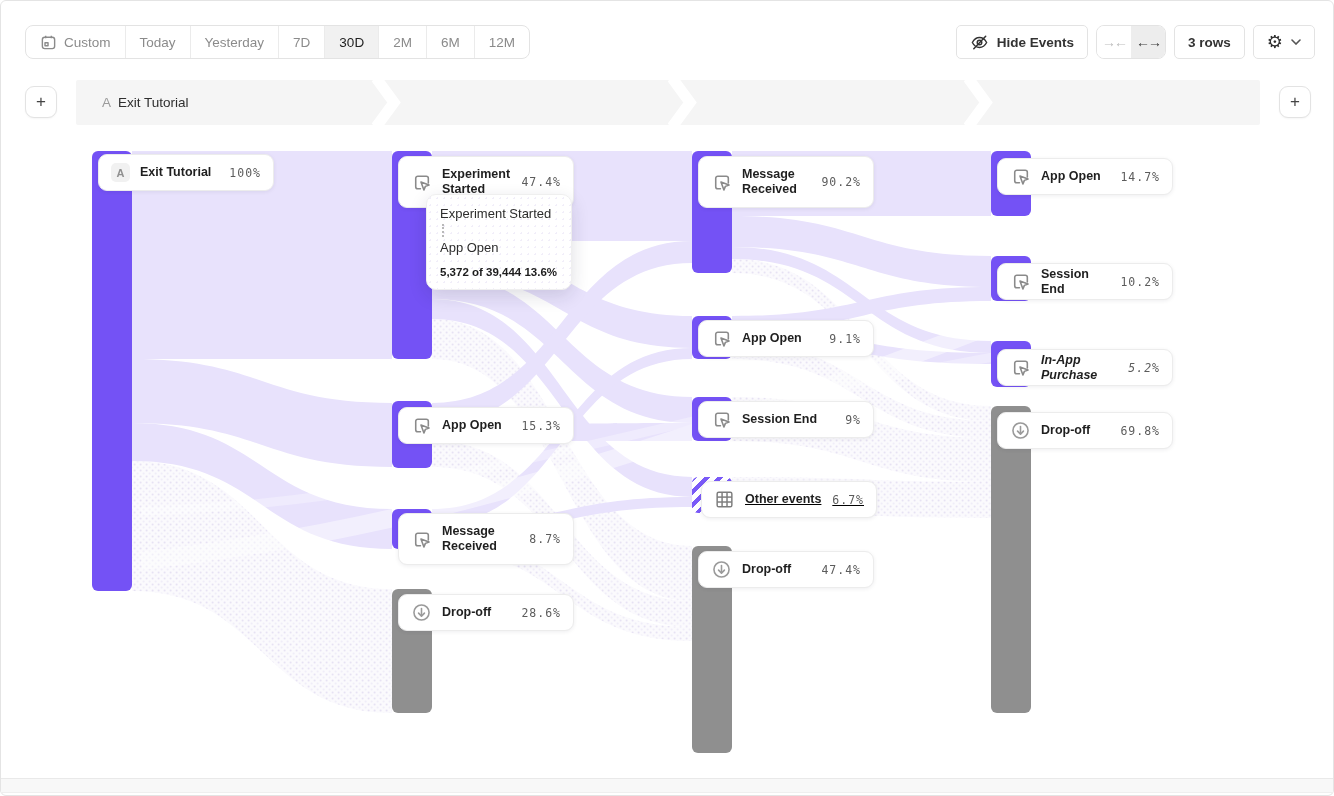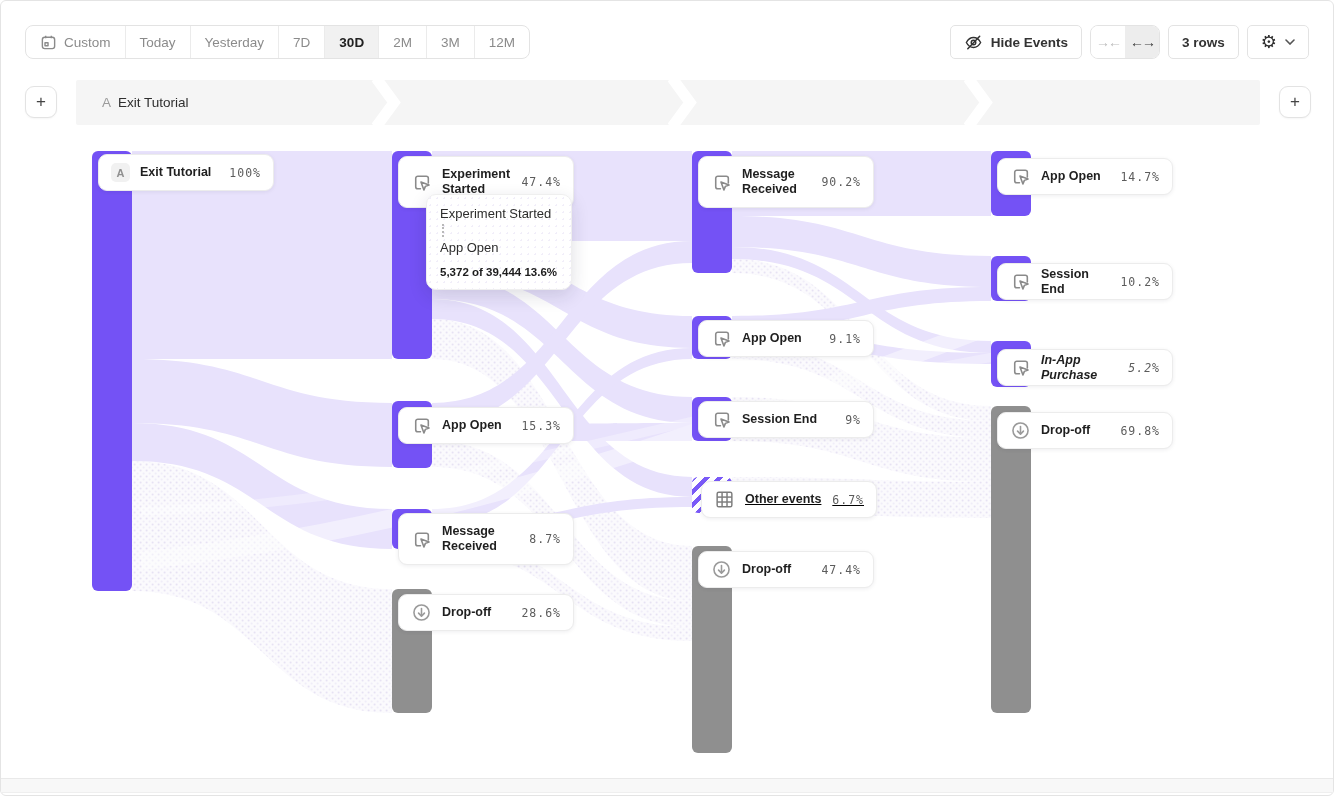--- a/index.html
+++ b/index.html
@@ -2,28 +2,28 @@
 <html><head>
 <meta charset="utf-8">
 <style>
   * { box-sizing: border-box; margin: 0; padding: 0; }
   html,body { background:#fff; }
   body { font-family: "Liberation Sans", sans-serif; }
   .app { position:relative; width:1334px; height:796px; background:#fff;
          border:1px solid #e4e4e4; border-radius:6px; overflow:hidden; }
 
   
-  .toolbar { position:absolute; top:24px; left:24px; right:24px; height:34px;
+  .toolbar { position:absolute; top:24px; left:24px; right:18px; height:34px;
              display:flex; justify-content:space-between; align-items:center; z-index:6; }
   .seg-group { display:flex; align-items:stretch; height:34px; background:#fff;
                border:1px solid #e3e3e3; border-radius:8px; overflow:hidden; }
   .seg-item { display:flex; align-items:center; gap:7px; padding:0 14px; font-size:13.5px;
               color:#8b8b8b; border-right:1px solid #ebebeb; cursor:pointer; white-space:nowrap; }
   .seg-item:last-child { border-right:none; }
-  .seg-item.selected { background:#f1f1f1; color:#222; font-weight:bold;text-align:center; }
+  .seg-item.selected { background:#f1f1f1; color:#222; font-weight:normal;text-align:center; }
   .tb-right { display:flex; gap:8px; align-items:center; }
   .tb-btn { display:flex; align-items:center; gap:8px; height:34px; padding:0 13px;
             background:#fff; border:1px solid #e3e3e3; border-radius:5px;
             font-size:13.5px; color:#333; font-weight:bold; cursor:pointer; white-space:nowrap; }
   .tb-toggle { display:flex; height:34px; border:1px solid #e3e3e3; border-radius:8px; overflow:hidden; }
   .tb-toggle .tg { width:34px; display:flex; align-items:center; justify-content:center;
                    font-size:14px; cursor:pointer; background:#fff; color:#bdbdbd; letter-spacing:-2px;}
   .tb-toggle .tg.active { background:#ededed; color:#3a3a3a; }
   .chev { width:10px; height:6px; }
   .gear-glyph { font-size:18px; line-height:1; color:#2f2f2f; font-family:"DejaVu Sans", sans-serif; font-weight:normal;}
@@ -100,21 +100,21 @@
         <div class="seg-item">
           <span>7D</span>
         </div>
         <div class="seg-item selected">
           <span>30D</span>
         </div>
         <div class="seg-item">
           <span>2M</span>
         </div>
         <div class="seg-item">
-          <span>3M</span>
+          <span>6M</span>
         </div>
         <div class="seg-item">
           <span>12M</span>
         </div>
       </div>
 
     <div class="tb-right">
       <button class="tb-btn">
         <span class="n-icon">
           <svg width="19" height="19" viewBox="0 0 20 20" fill="none" stroke="#333" stroke-width="1.5" stroke-linecap="round">

